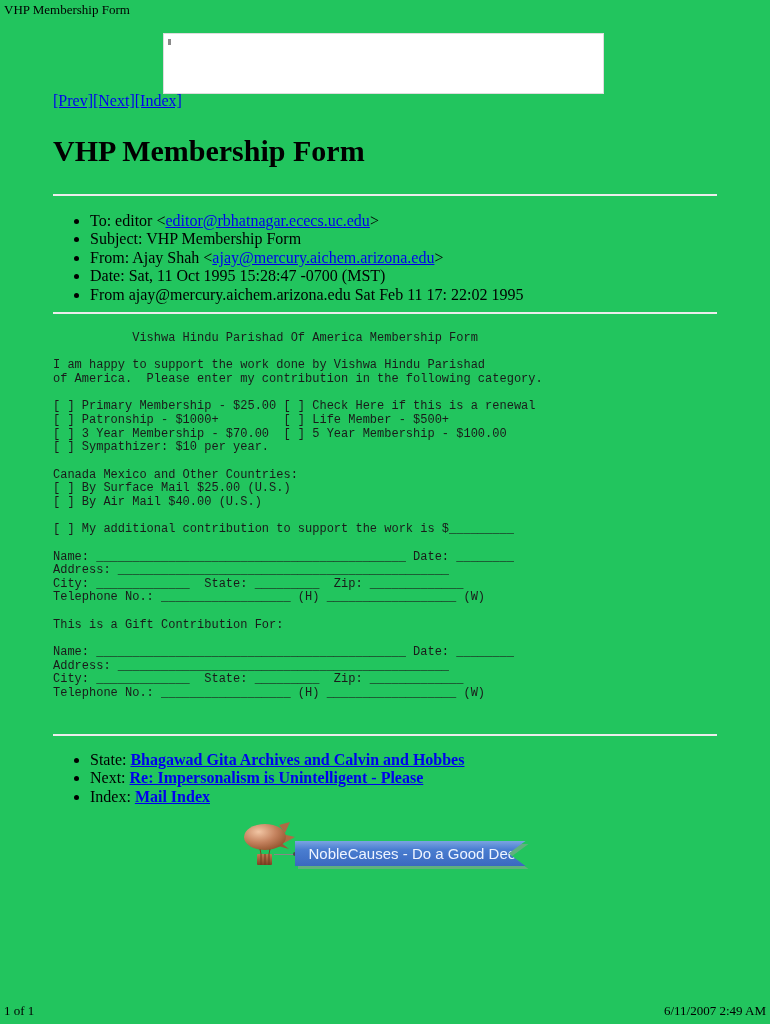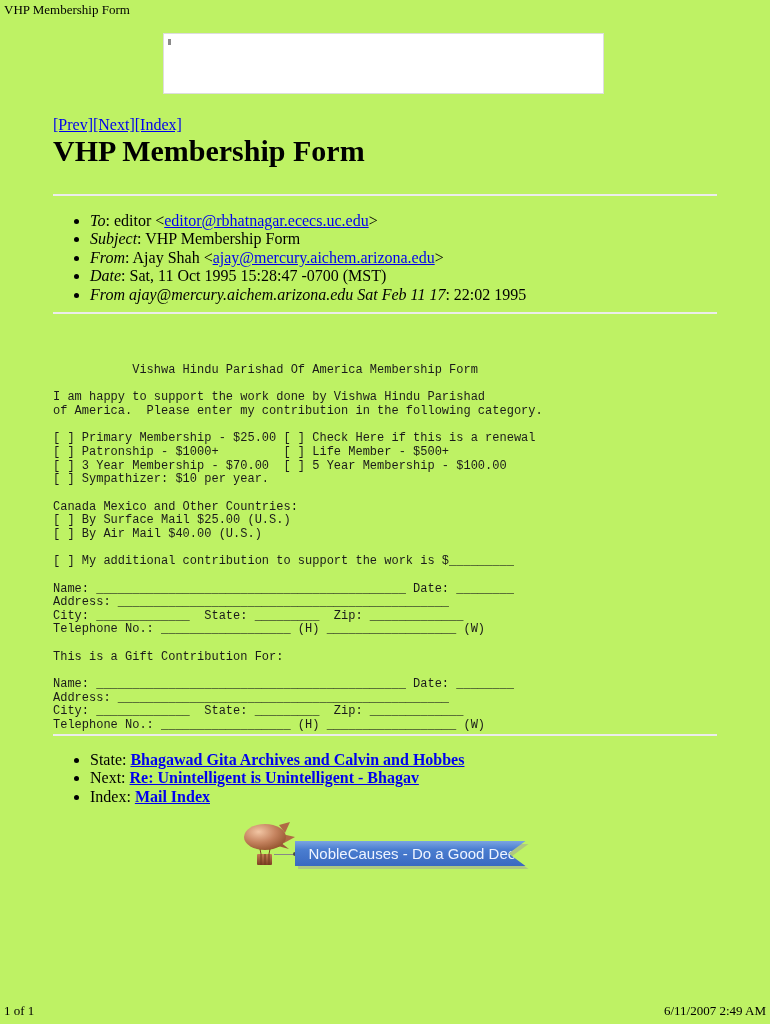--- a/index.html
+++ b/index.html
@@ -1,51 +1,51 @@
 <!DOCTYPE html>
 <html><head>
 <meta charset="utf-8">
 <style>
   * { margin:0; padding:0; box-sizing:border-box; }
   html,body { background:#fff; }
   .page {
-    position:relative; width:770px; height:1024px; background:#bef264;
+    position:relative; width:770px; height:1024px; background:#22c55e;
     overflow:hidden; font-family:"Liberation Serif", serif; color:#000;
   }
   
   .print-bar { position:absolute; left:4px; right:4px; display:flex;
     justify-content:space-between; font-size:13px; color:#000; }
   .print-bar.top { top:2px; }
   .print-bar.bottom { top:1003px;justify-content:space-between; }
   
   .adbox { position:absolute; left:163px; top:33px; width:441px; height:61px;
     border:1px solid #ddd; background:#fff; }
   .adbox .mark { position:absolute; left:4px; top:5px; width:3px; height:6px;
     background:#8a8a8a; }
   
-  .navlinks { position:absolute; left:53px; top:116px; font-size:16px; }
+  .navlinks { position:absolute; left:53px; top:92px; font-size:16px; }
   a { color:#0000EE; text-decoration:underline; }
   
   h1.title { position:absolute; left:53px; top:134px; font-size:30px;
     font-weight:bold; font-family:"Liberation Serif", serif; }
   
   .rule { position:absolute; left:53px; width:664px; height:0;
     border-top:2px solid #ececec; }
   .rule.r1 { top:194px; } .rule.r2 { top:312px; } .rule.r3 { top:734px; }
   
   ul.bullets { position:absolute; left:53px; list-style:disc; padding-left:37px;
     font-size:16px; line-height:18.4px; }
   ul.bullets.headers { top:212px; }
   ul.bullets.footer-nav { top:751px; }
-  ul.bullets .lbl { font-style:italic; }
+  ul.bullets .lbl { }
   ul.bullets.footer-nav a { font-weight:bold;margin-top:20px; }
   
   pre.formtext { position:absolute; left:53px; top:332px;
     font-family:"Liberation Mono", monospace; font-size:12px;
-    line-height:13.65px; white-space:pre; color:#1a1a1a;margin-top:32px; }
+    line-height:13.65px; white-space:pre; color:#1a1a1a; }
   
   .banner-wrap { position:absolute; top:820px; left:0; width:770px;
     display:flex; justify-content:center; }
   .banner-cluster { position:relative; width:285px; height:52px; }
   .blimp { position:absolute; left:0; top:2px; }
   .tether { position:absolute; left:31px; top:34px; width:22px; height:0;
     border-top:1.5px solid #888; }
   .tether-dot { position:absolute; left:50px; top:32px; width:4px; height:4px;
     border-radius:50%; background:#4a4a4a; }
   .ribbon, .ribbon-shadow { position:absolute; width:231px; height:25px;
@@ -111,21 +111,21 @@
 
 Name: ___________________________________________ Date: ________
 Address: ______________________________________________
 City: _____________  State: _________  Zip: _____________
 Telephone No.: __________________ (H) __________________ (W)</pre>
 
   <div class="rule r3"></div>
 
   <ul class="bullets footer-nav">
     <li><span>State: </span><a href="#">Bhagawad Gita Archives and Calvin and Hobbes</a></li>
-    <li><span>Next: </span><a href="#">Re: Unintelligent is Unintelligent - Bhagav</a></li>
+    <li><span>Next: </span><a href="#">Re: Impersonalism is Unintelligent - Please</a></li>
     <li><span>Index: </span><a href="#">Mail Index</a></li>
   </ul>
 
   <div class="banner-wrap">
     <div class="banner-cluster">
       <svg class="blimp" width="54" height="46" viewBox="0 0 54 46">
         <defs>
           <radialGradient id="copper" cx="35%" cy="30%" r="75%">
             <stop offset="0%" stop-color="#f2c6a4"></stop>
             <stop offset="55%" stop-color="#c4825e"></stop>

